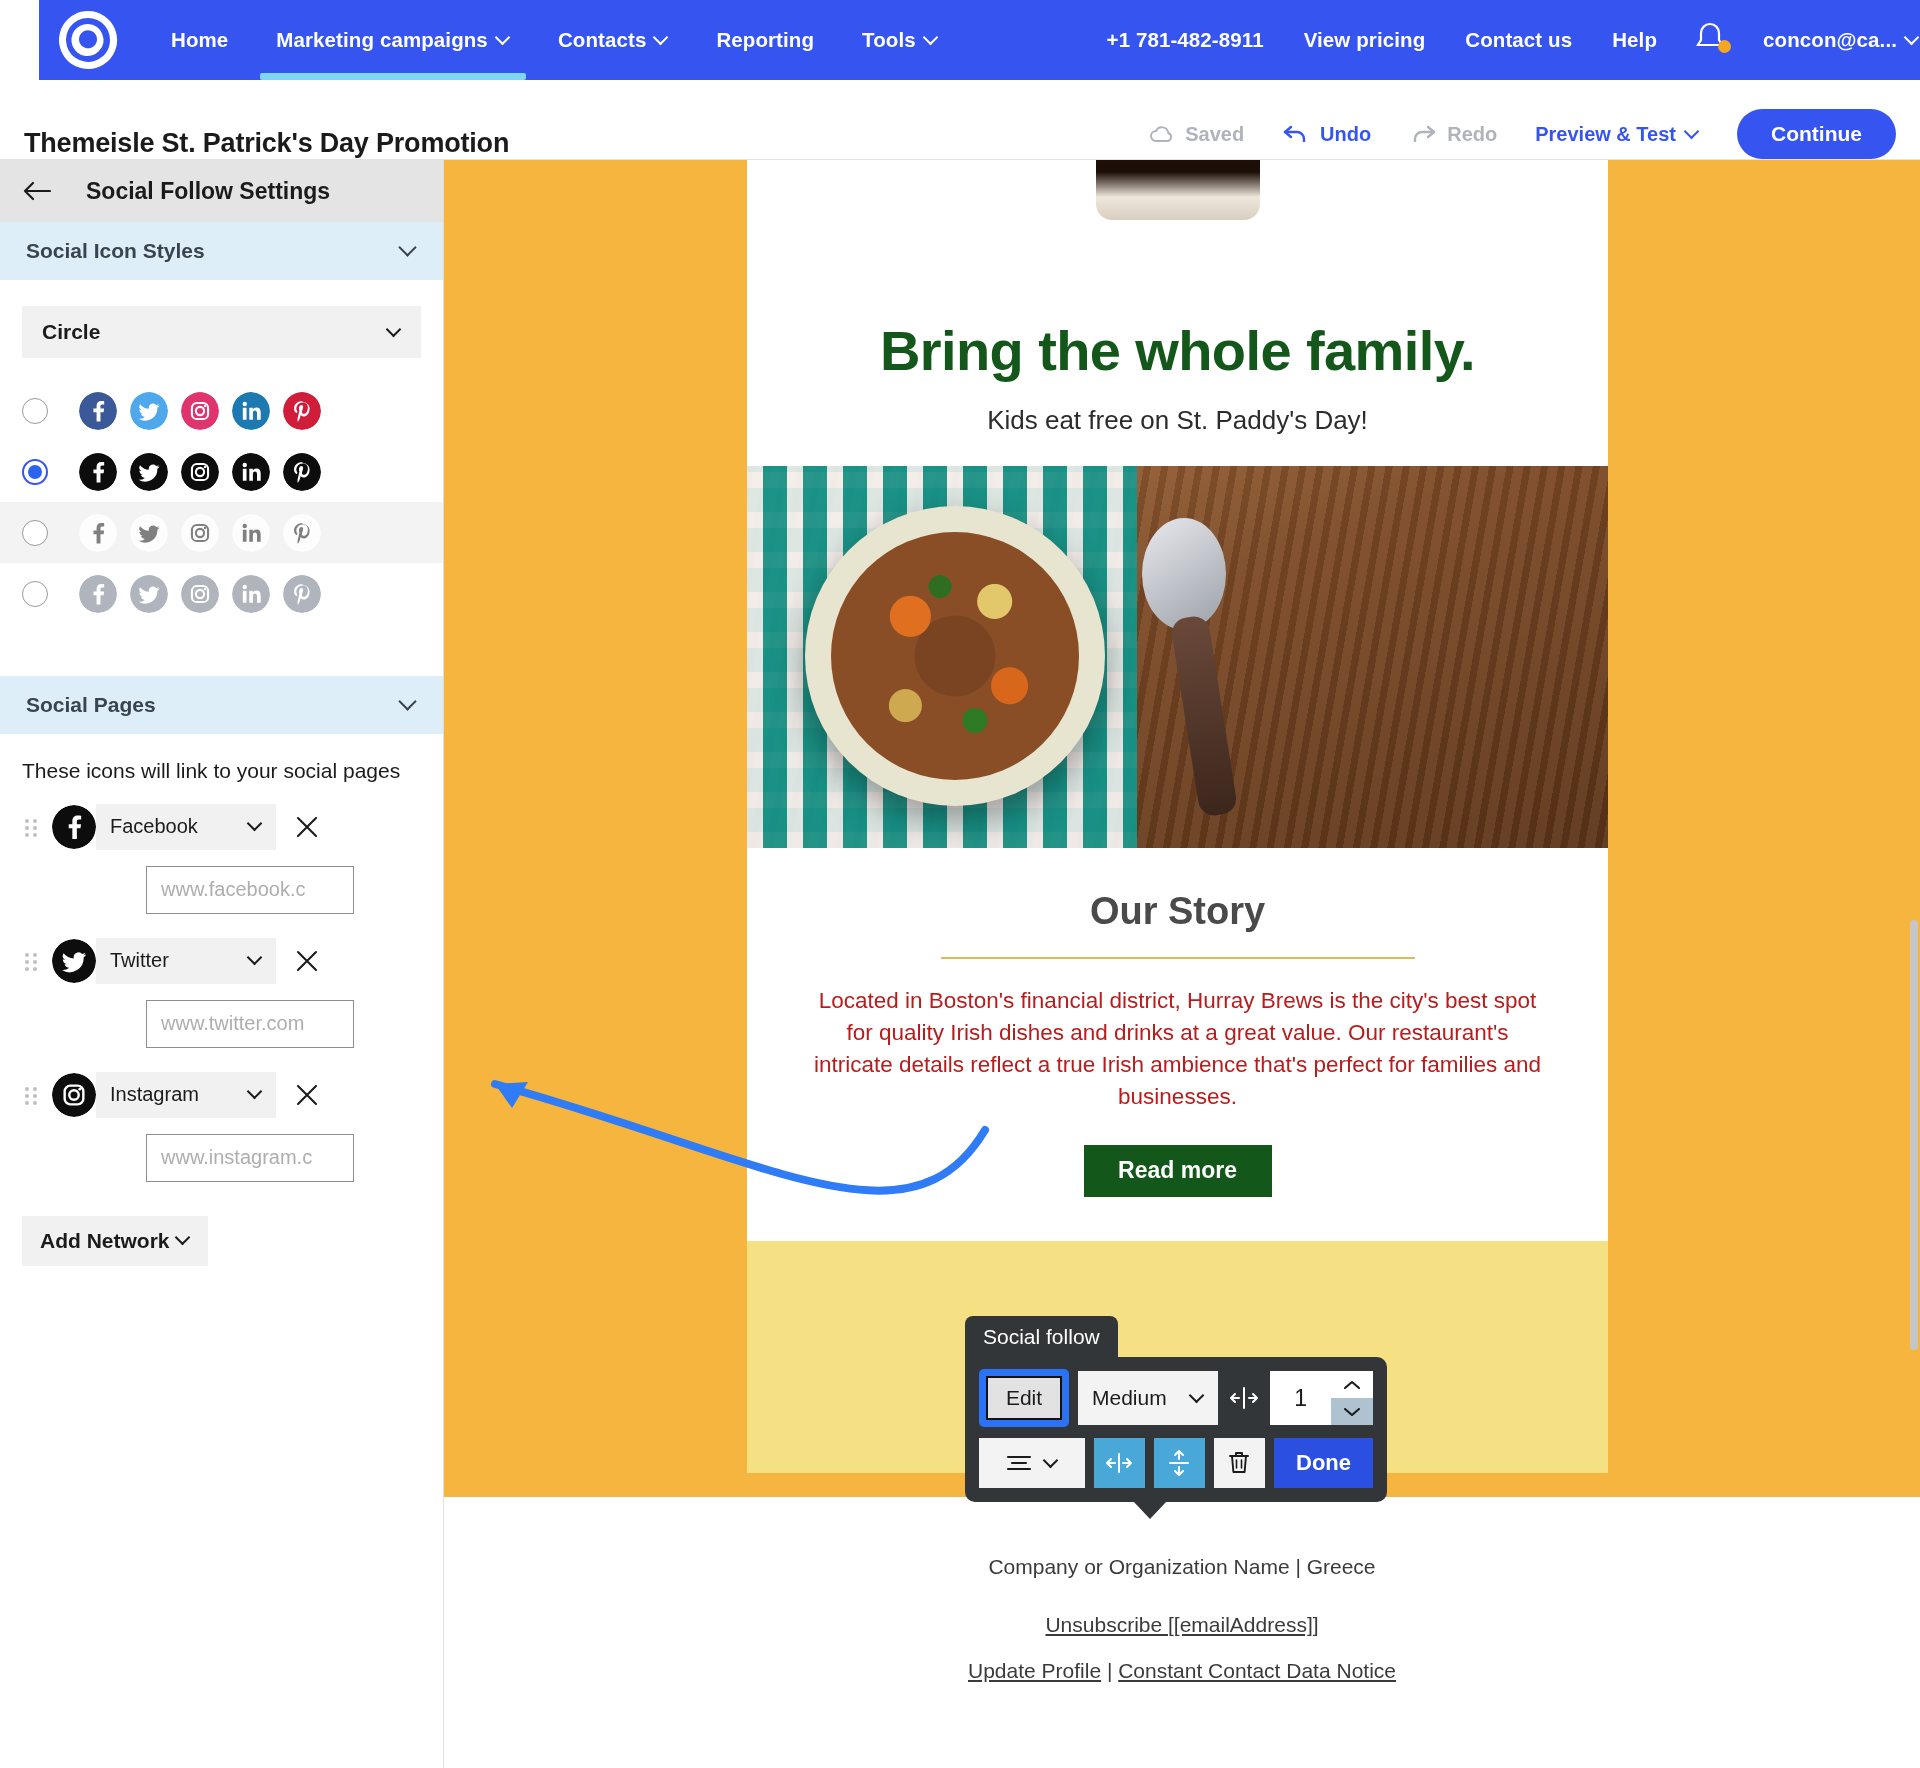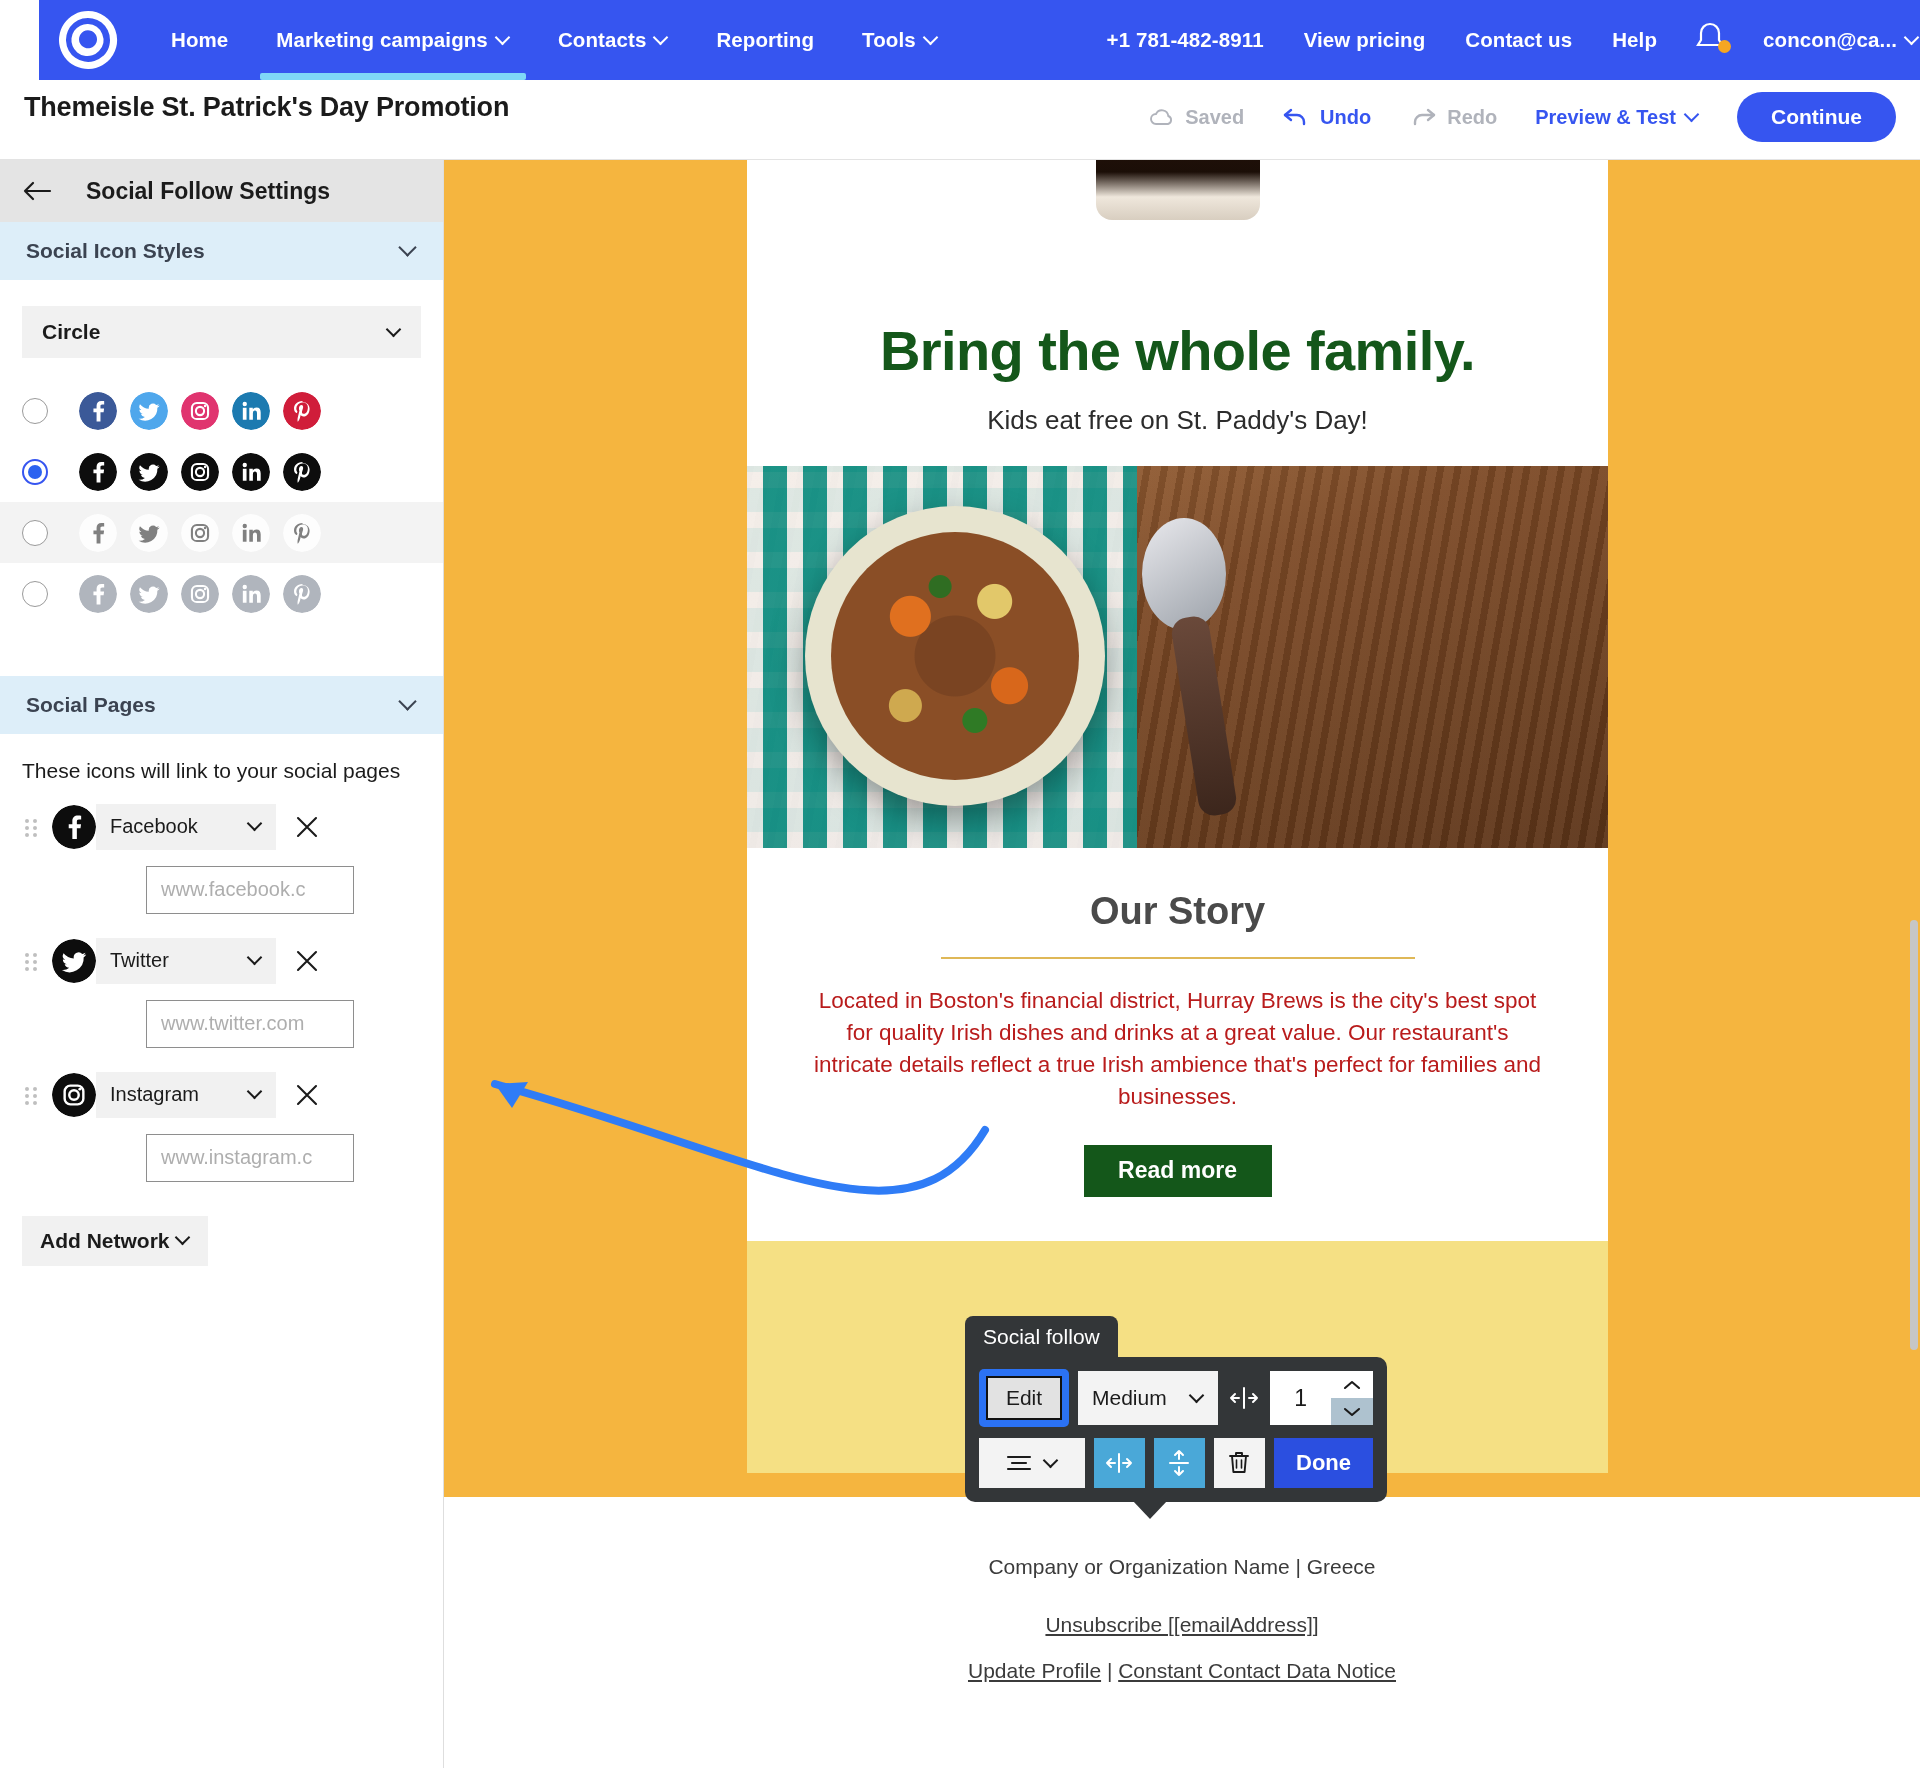--- a/index.html
+++ b/index.html
@@ -38,21 +38,21 @@
   .chev::before {
     content: ""; position: absolute; left: 0; top: 0; width: 9px; height: 9px;
     border-right: 2.2px solid currentColor; border-bottom: 2.2px solid currentColor;
     transform: rotate(45deg);
   }
 
   
   .subheader {
     position: absolute; left: 0; top: 80px; width: 1920px; height: 80px;
     background: #fff; border-bottom: 1px solid #e3e3e3;
-    display: flex; align-items: flex-start; padding: 12px 24px;
+    display: flex; align-items: flex-end; padding: 0 24px;
   }
   .camp-title { font-size: 27px; font-weight: 700; color: #1b1b1b; letter-spacing: -.2px; }
   .sub-right { margin-left: auto; display: flex; align-items: center; gap: 6px; }
   .sub-btn {
     display: flex; align-items: center; gap: 10px; padding: 8px 16px;
     font-size: 20px; font-weight: 600; color: #3655f0; cursor: pointer; white-space: nowrap;
   }
   .sub-btn.muted { color: #b0b3bb; cursor: default; }
   .continue-btn {
     margin-left: 16px; background: #3655f0; color: #fff; border-radius: 999px;

